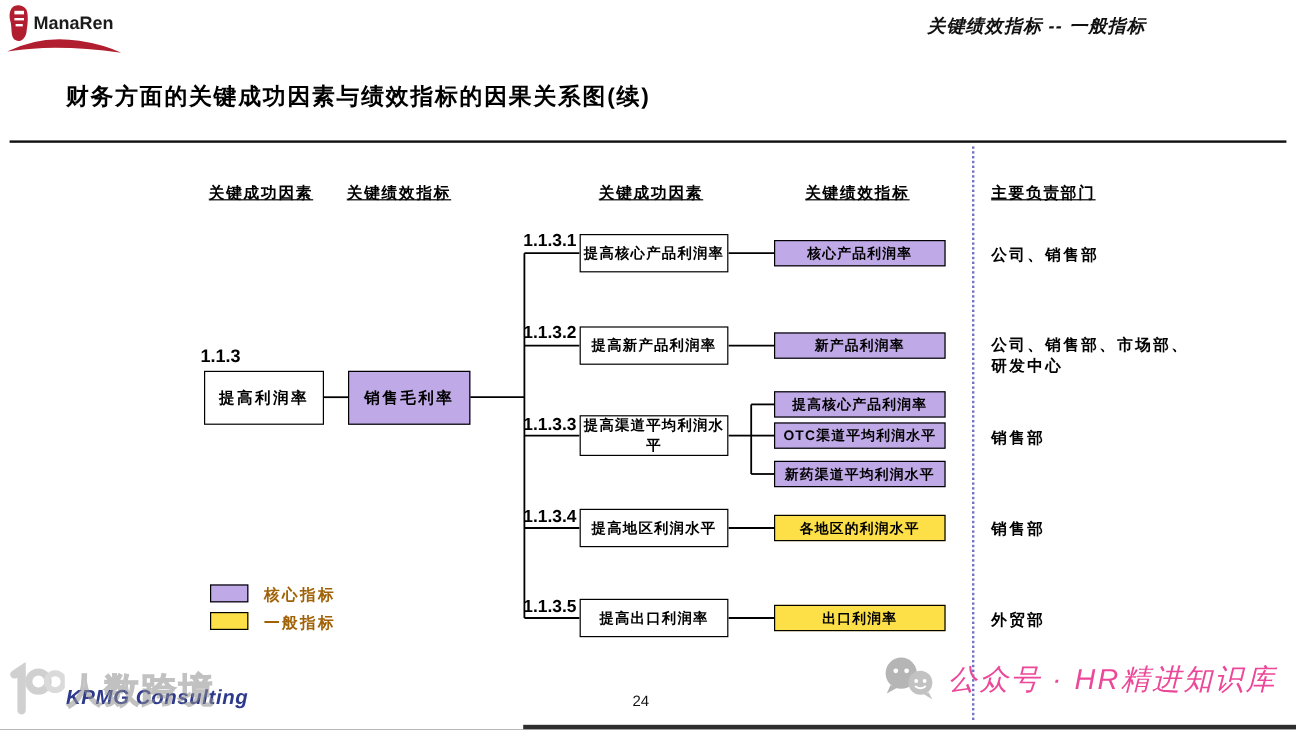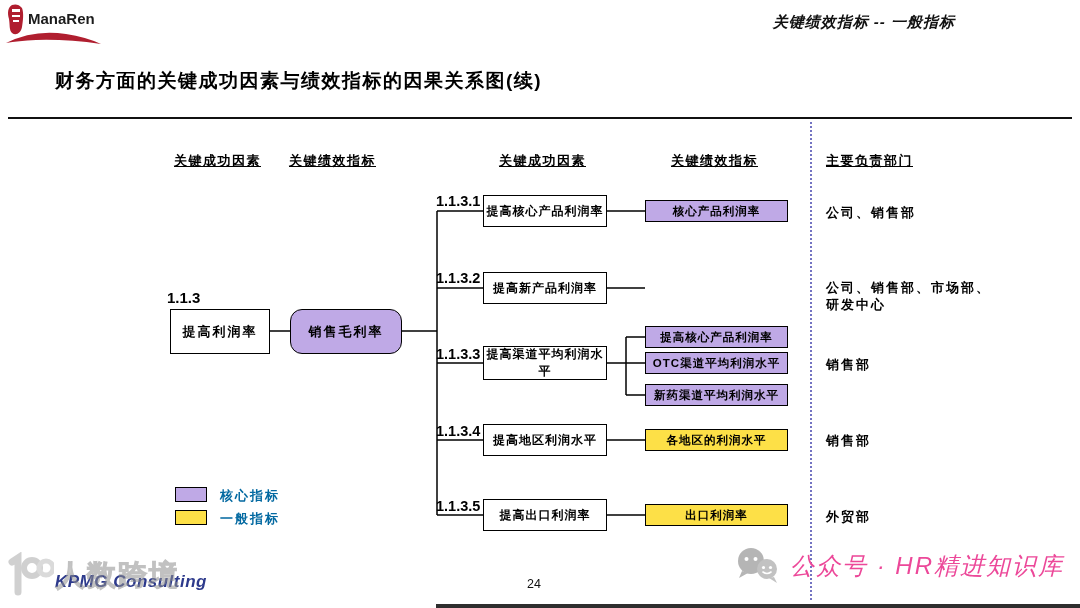--- a/index.html
+++ b/index.html
@@ -16,31 +16,31 @@
   .col-head{position:absolute;top:152px;font-size:13px;font-weight:bold;color:#000;text-decoration:underline;letter-spacing:1.5px;white-space:nowrap;}
   .ch1{left:174px;} .ch2{left:289px;} .ch3{left:499px;} .ch4{left:671px;} .ch5{left:826px;}
 
   .dotted-divider{position:absolute;left:810px;top:122px;height:478px;width:0;border-left:2px dotted #5b5bb8;opacity:.85;}
 
   
   svg.wires{position:absolute;left:0;top:0;}
   .node{position:absolute;display:flex;align-items:center;justify-content:center;text-align:center;background:#fff;border:1.4px solid #000;font-weight:bold;color:#000;}
   .root-label{position:absolute;left:167px;top:289px;font-size:15px;font-weight:bold;color:#000;}
   .root-csf{left:170px;top:309px;width:100px;height:45px;font-size:13px;letter-spacing:2px;}
-  .root-kpi{left:290px;top:309px;width:112px;height:45px;font-size:13px;letter-spacing:2px;border-radius:12px;}
+  .root-kpi{left:290px;top:309px;width:102px;height:45px;font-size:13px;letter-spacing:2px;}
   .row-label{position:absolute;left:436px;width:50px;font-size:14.5px;font-weight:bold;color:#000;}
   .csf-box{width:124px;height:32px;font-size:12px;letter-spacing:1px;left:483px;}
   .kpi-box{width:143px;height:22px;font-size:11.5px;letter-spacing:1px;left:645px;border-width:1.2px;}
   .core{background:#BFA9E6;}
   .general{background:#fde047;}
   .dept{position:absolute;left:826px;font-size:13px;font-weight:600;color:#000;letter-spacing:2px;white-space:pre-line;line-height:17px;}
 
   
   .legend-swatch{position:absolute;left:175px;width:32px;height:15px;border:1.2px solid #000;}
-  .legend-label{position:absolute;left:220px;font-size:13px;font-weight:bold;color:#0369a1;letter-spacing:2px;}
+  .legend-label{position:absolute;left:220px;font-size:13px;font-weight:bold;color:#a16207;letter-spacing:2px;}
 
   
   .brand{position:absolute;left:55px;top:572px;font-size:17px;font-weight:bold;font-style:italic;color:#2d3a8c;letter-spacing:.5px;}
   .page-num{position:absolute;left:527px;top:577px;font-size:12.5px;color:#111;}
   .wm-corner{position:absolute;left:2px;top:552px;display:flex;align-items:center;gap:2px;opacity:.55;pointer-events:none;}
   .wm-corner .wm-text{font-size:29px;font-weight:bold;color:#9f9f9f;letter-spacing:2px;-webkit-text-stroke:1px #8f8f8f;}
   .wm-wechat{position:absolute;right:16px;top:546px;display:flex;align-items:center;gap:10px;pointer-events:none;}
   .wm-wechat .wm-text{font-size:24px;color:#ec4899;letter-spacing:2px;font-style:italic;}
   .bottom-strip{position:absolute;left:436px;right:0;bottom:0;height:4px;background:#2e2e2e;}
 </style>
@@ -100,20 +100,21 @@
   <div class="node root-csf">提高利润率</div>
   <div class="node root-kpi core">销售毛利率</div>
 
   <div class="row-label" style="top:193px">1.1.3.1</div>
   <div class="node kpi-box core" style="top:200px">核心产品利润率</div>
   <div class="node csf-box" style="top:195px">提高核心产品利润率</div>
   <div class="dept" style="top:204px">公司、销售部</div>
 
   <div class="row-label" style="top:270px">1.1.3.2</div>
   <div class="node csf-box" style="top:272px">提高新产品利润率</div>
+  <div class="node kpi-box core" style="top:277px">新产品利润率</div>
   <div class="dept" style="top:279px">公司、销售部、市场部、
 研发中心</div>
 
   <div class="row-label" style="top:346px">1.1.3.3</div>
   <div class="node csf-box" style="top:346px;height:34px">提高渠道平均利润水平</div>
   <div class="node kpi-box core" style="top:326px">提高核心产品利润率</div>
   <div class="node kpi-box core" style="top:352px">OTC渠道平均利润水平</div>
   <div class="node kpi-box core" style="top:384px">新药渠道平均利润水平</div>
   <div class="dept" style="top:356px">销售部</div>
 

